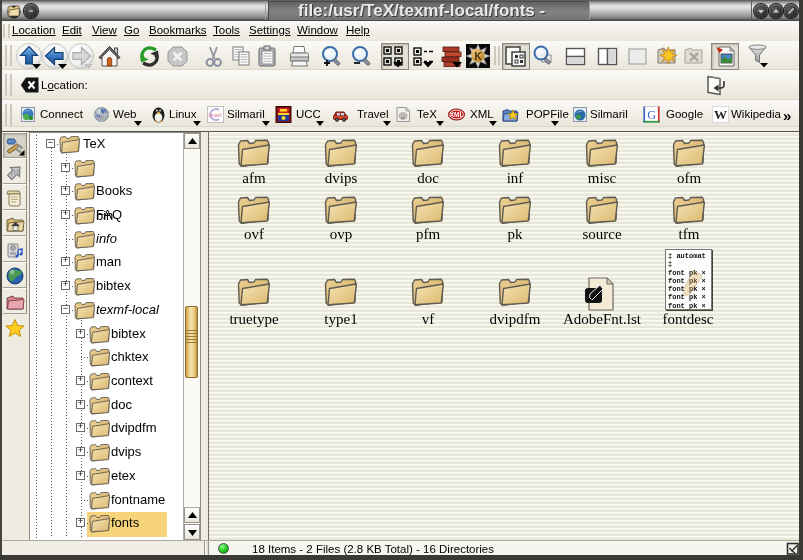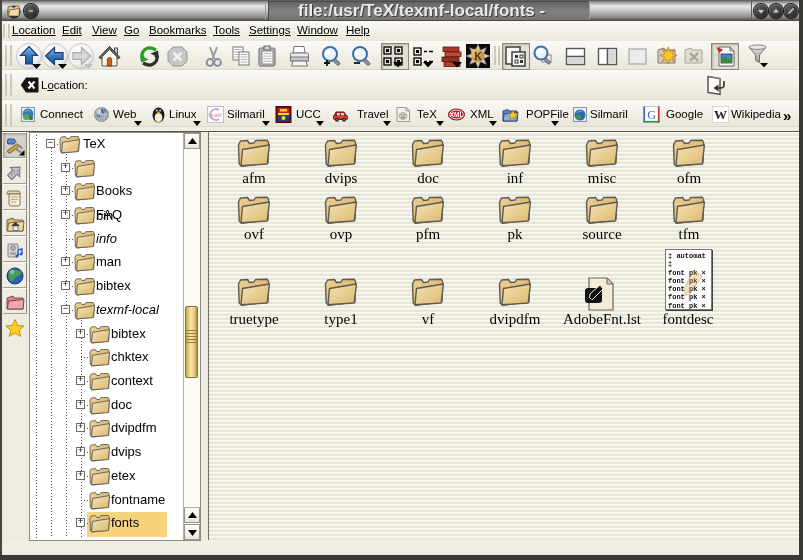--- a/index.html
+++ b/index.html
@@ -800,17 +800,27 @@
 <div class="abs" style="left:456px;top:117px;width:47px;height:61px;background:#fdfdfb;border:1px solid #777;box-shadow:1px 1px 0 #44423c;overflow:hidden">
 <div style="position:absolute;left:2px;top:2px;font-family:'Liberation Mono',monospace;font-size:7px;font-weight:bold;color:#111;line-height:8.3px;white-space:pre"><div style="height:8.3px">‡ automat</div><div style="height:8.3px">‡</div><div style="height:8.3px">font pk ×</div><div style="height:8.3px">font pk ×</div><div style="height:8.3px">font pk ×</div><div style="height:8.3px">font pk ×</div><div style="height:8.3px">font pk ×</div></div>
 <svg class="abs" style="left:14px;top:18px;opacity:0.35" width="26" height="30" viewBox="0 0 26 30">
             <path d="M14,2 L22,8 L10,26 L4,28 L4,20 Z" fill="#d8a84e" stroke="#8a6a30"></path>
           </svg>
 </div>
 <div class="ivlabel" style="left:479px;top:179px">fontdesc</div>
 </div>
 </div>
 
+<div id="statusbar">
+  <div class="abs" style="left:208px;top:0px;width:589px;height:14px;background:#f7f5f0"></div>
+  <div class="abs" style="left:202px;top:0px;width:5px;height:14px;background:linear-gradient(90deg,#fdfdfb,#d8d5ca);border:1px solid #97948a;border-top:none;border-bottom:none"></div>
+  <div id="led"></div>
+  <span id="stattext">18 Items - 2 Files (2.8 KB Total) - 16 Directories</span>
+  <svg class="abs" style="left:784px;top:1px" width="14" height="14" viewBox="0 0 14 14">
+    <rect x="1.5" y="1.5" width="10.5" height="10.5" fill="#f2f1ec" stroke="#2e2e2e" stroke-width="1.6"></rect>
+    <path d="M3.5,6 L6,9 L11,3.5 M6,9 L9,11" stroke="#2e2e2e" stroke-width="1.4" fill="none"></path>
+  </svg>
+</div>
 
 <div id="bleft"></div>
 <div id="bright"></div>
 <div id="bbottom"></div>
 </div>
 
 </body></html>

